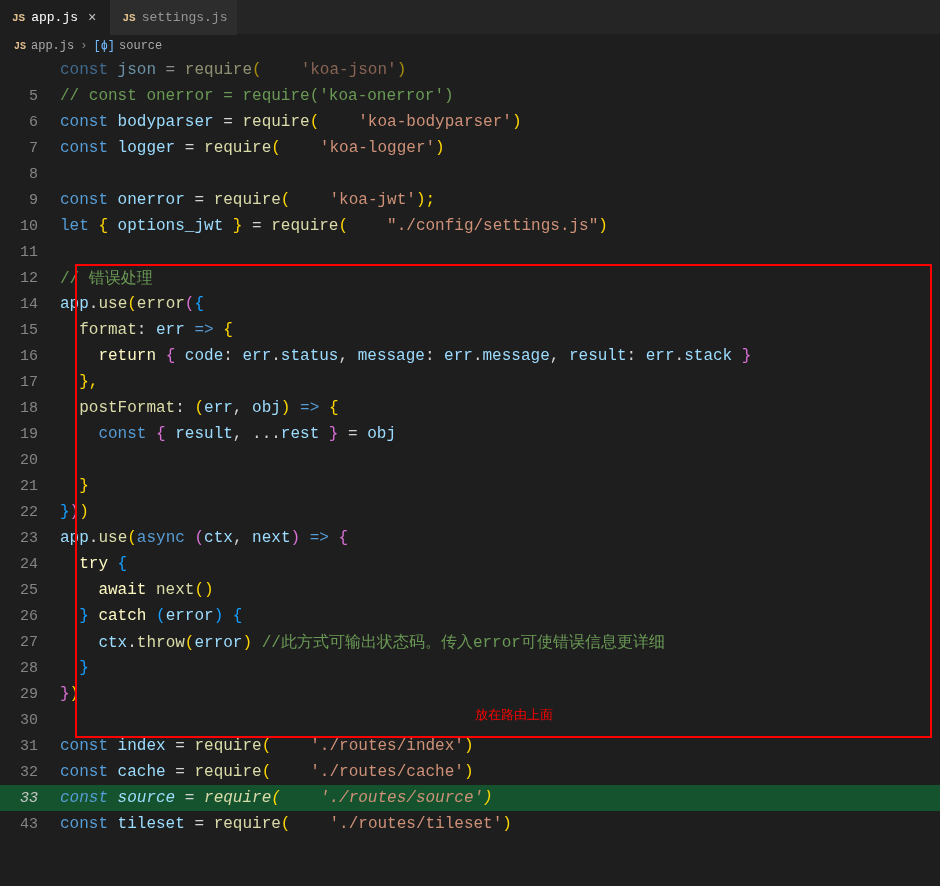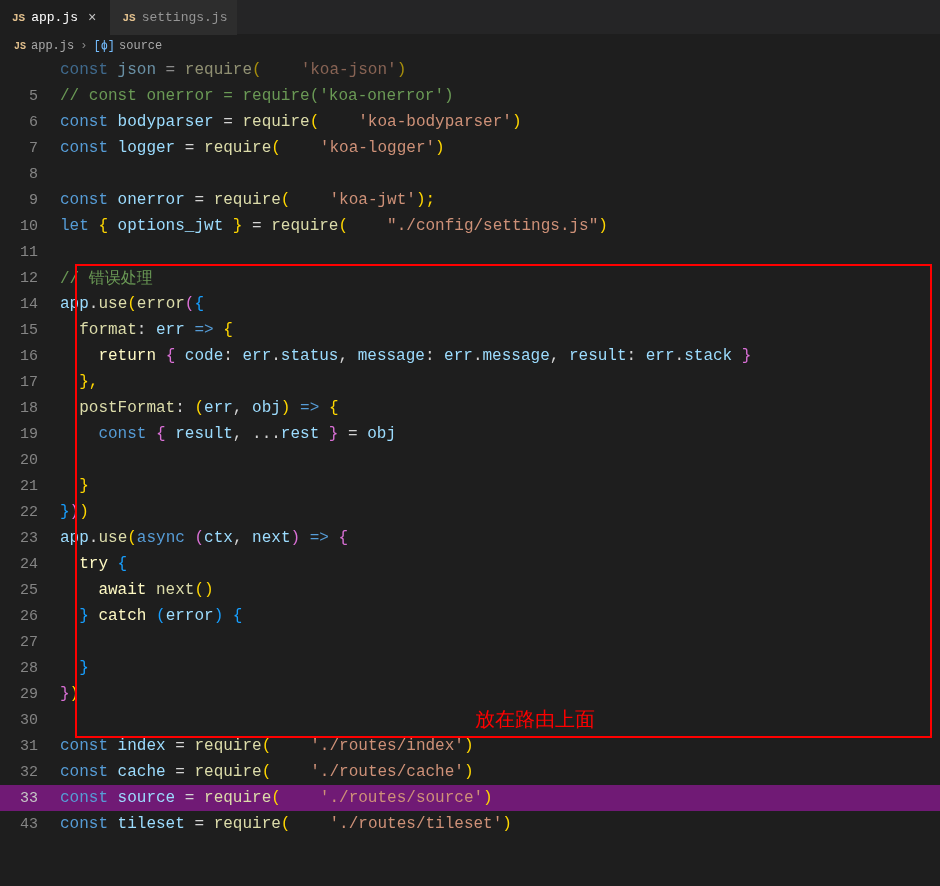--- a/index.html
+++ b/index.html
@@ -47,21 +47,21 @@
   .line { display: flex; height: 26px; align-items: center; white-space: pre; }
   .gutter {
     width: 60px;
     min-width: 60px;
     text-align: right;
     padding-right: 22px;
     color: #858585;
     font-size: 15px;
     user-select: none;
   }
-  .line-current { background: #701a75; }
+  .line-current { background: #14532d; font-style: italic; }
   .line-current .gutter { color: #c6c6c6; }
   .code { }
   .c-comment { color: #6A9955; }
   .c-kw { color: #fef9c3; }
   .c-const { color: #569CD6; }
   .c-var { color: #9CDCFE; }
   .c-func { color: #DCDCAA; }
   .c-str { color: #CE9178; margin-left: 39px; }
   .c-punc { color: #D4D4D4; }
   .c-brace-y { color: #FFD700; }
@@ -72,21 +72,21 @@
     border: 2px solid #ff0000;
     left: 75px;
     top: 207px;
     width: 857px;
     height: 474px;
     pointer-events: none;
   }
   .annotation {
     position: absolute;
     color: #ff0000;
-    font-size: 20px;
+    font-size: 13px;
     left: 475px;
     top: 649px;
     pointer-events: none;
     font-family: "Microsoft YaHei", sans-serif;
   }
 </style>
 </head>
 <body>
 
 <div class="tabs">
@@ -149,21 +149,21 @@
   <div class="line"><span class="gutter">22</span><span class="code"><span class="c-brace-b">}</span><span class="c-brace-p">)</span><span class="c-brace-y">)</span></span></div>
 
   <div class="line"><span class="gutter">23</span><span class="code"><span class="c-var">app</span><span class="c-punc">.</span><span class="c-func">use</span><span class="c-brace-y">(</span><span class="c-const">async </span><span class="c-brace-p">(</span><span class="c-var">ctx</span><span class="c-punc">, </span><span class="c-var">next</span><span class="c-brace-p">)</span><span class="c-const"> =&gt; </span><span class="c-brace-p">{</span></span></div>
 
   <div class="line"><span class="gutter">24</span><span class="code">  <span class="c-kw">try </span><span class="c-brace-b">{</span></span></div>
 
   <div class="line"><span class="gutter">25</span><span class="code">    <span class="c-kw">await </span><span class="c-func">next</span><span class="c-brace-y">()</span></span></div>
 
   <div class="line"><span class="gutter">26</span><span class="code">  <span class="c-brace-b">}</span><span class="c-kw"> catch </span><span class="c-brace-b">(</span><span class="c-var">error</span><span class="c-brace-b">) </span><span class="c-brace-b">{</span></span></div>
 
-  <div class="line"><span class="gutter">27</span></div>
+  <div class="line"><span class="gutter">27</span><span class="code">    <span class="c-var">ctx</span><span class="c-punc">.</span><span class="c-func">throw</span><span class="c-brace-y">(</span><span class="c-var">error</span><span class="c-brace-y">)</span><span> </span><span class="c-comment">//此方式可输出状态码。传入error可使错误信息更详细</span></span></div>
 
   <div class="line"><span class="gutter">28</span><span class="code">  <span class="c-brace-b">}</span></span></div>
 
   <div class="line"><span class="gutter">29</span><span class="code"><span class="c-brace-p">}</span><span class="c-brace-y">)</span></span></div>
 
   <div class="line"><span class="gutter">30</span></div>
 
   <div class="line"><span class="gutter">31</span><span class="code"><span class="c-const">const </span><span class="c-var">index</span><span class="c-punc"> = </span><span class="c-func">require</span><span class="c-brace-y">(</span><span class="c-str">'./routes/index'</span><span class="c-brace-y">)</span></span></div>
 
   <div class="line"><span class="gutter">32</span><span class="code"><span class="c-const">const </span><span class="c-var">cache</span><span class="c-punc"> = </span><span class="c-func">require</span><span class="c-brace-y">(</span><span class="c-str">'./routes/cache'</span><span class="c-brace-y">)</span></span></div>

